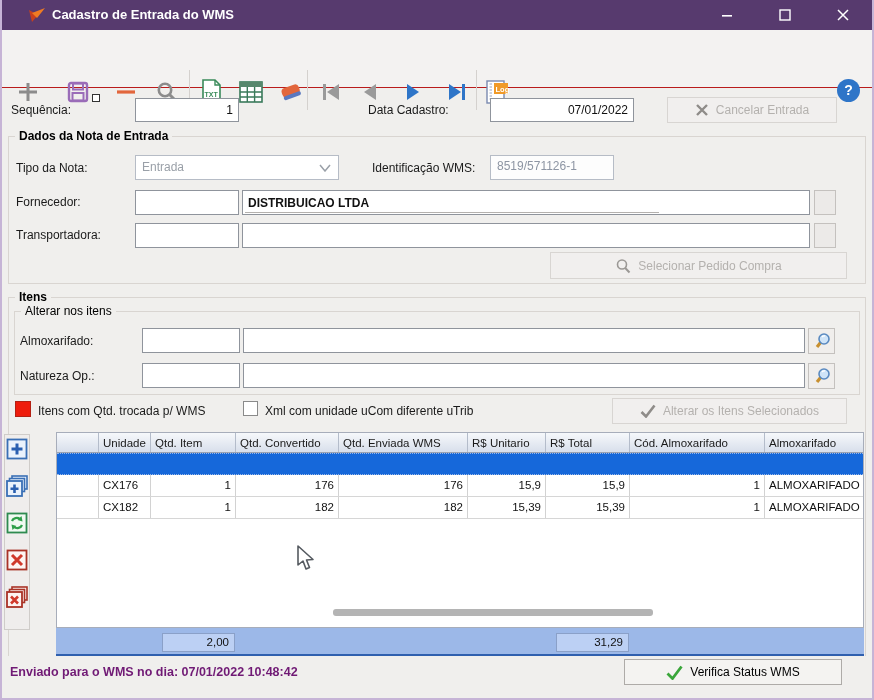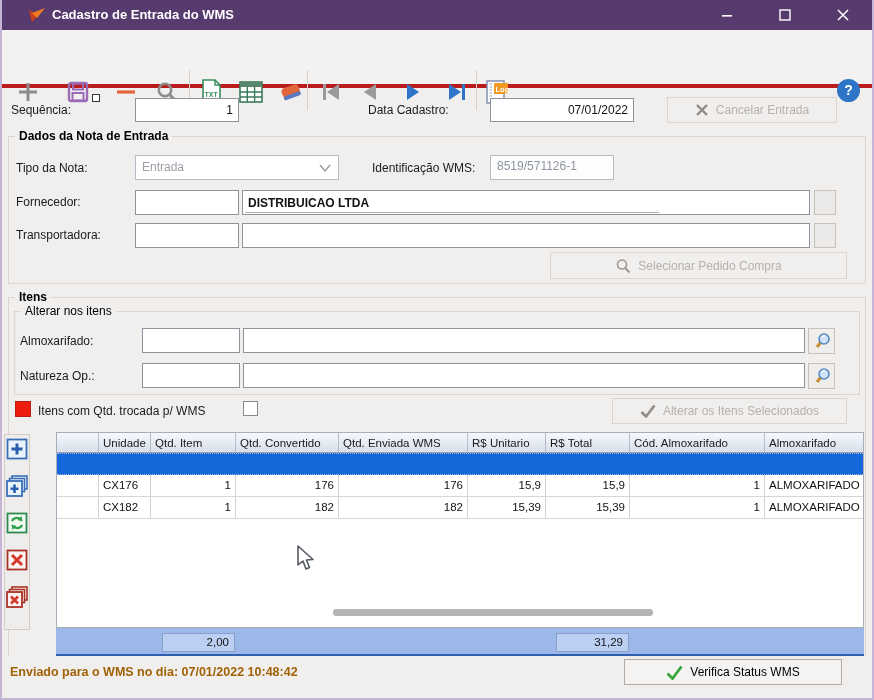--- a/index.html
+++ b/index.html
@@ -10,21 +10,21 @@
     border-left:2px solid #c6b4d6;border-right:2px solid #c6b4d6;border-bottom:2px solid #c6b4d6;
     overflow:hidden;
   }
   
   .titlebar{position:absolute;left:0;top:0;width:100%;height:30px;background:#573a6e;display:flex;align-items:center;}
   .titlebar .app-icon{position:absolute;left:26px;top:6px;width:18px;height:18px;}
   .titlebar .title{position:absolute;left:50px;top:0;line-height:30px;color:#ffffff;font-size:13px;font-weight:bold;}
   .win-btn{position:absolute;top:0;height:30px;width:58px;display:flex;align-items:center;justify-content:center;cursor:default;}
   .win-btn svg{display:block;}
   
-  .toolbar{position:absolute;left:0;top:30px;width:100%;height:58px;background:#f3f2f1;border-bottom:4px solid #b91c1c;}
+  .toolbar{position:absolute;left:0;top:30px;width:100%;height:58px;background:#f3f2f1;border-bottom:1px solid #b91c1c;}
   .tbtn{position:absolute;top:46px;width:32px;height:32px;display:flex;align-items:center;justify-content:center;}
   .tsep{position:absolute;top:40px;width:1px;height:40px;background:#d4d1ce;}
   .help-circle{position:absolute;left:835px;top:49px;width:23px;height:23px;border-radius:50%;background:#2e75c8;color:#fff;font-weight:bold;font-size:14px;text-align:center;line-height:23px;}
   
   .lbl{position:absolute;font-size:12px;color:#1a1a1a;white-space:nowrap;}
   .inp{position:absolute;background:#fff;border:1px solid #8f949c;font-size:12px;padding:0 5px;color:#111;outline:none;}
   .inp.num{text-align:right;}
   .inp:disabled{color:#8d95a3;background:#fdfdfd;border-color:#b6bcc6;}
   .ro-box{position:absolute;background:#fdfdfd;border:1px solid #b6bcc6;font-size:12px;color:#8d95a3;padding:3px 6px 0 6px;}
   .combo{position:absolute;background:#ffffff;border:1px solid #b6bcc6;font-size:12px;color:#9aa0a8;padding:4px 6px 0 6px;}
@@ -47,21 +47,21 @@
   .ghead .hcell{border-right:1px solid #b4bcca;padding:4px 4px 0 4px;font-size:11.5px;color:#1a1a1a;white-space:nowrap;overflow:hidden;}
   .sel-row{height:22px;background:#1668da;border-top:1px dotted #9ab8e8;border-bottom:1px dotted #9ab8e8;}
   .grow{height:22px;border-bottom:1px solid #d6d6d6;}
   .grow .gcell{border-right:1px solid #d2d2d2;padding:4px 4px 0 4px;font-size:11.5px;color:#111;white-space:nowrap;overflow:hidden;}
   .gcell.r{text-align:right;}
   .hscroll-thumb{position:absolute;left:276px;bottom:11px;width:320px;height:7px;background:#b4b4b4;border-radius:3px;}
   .totals{position:absolute;left:54px;top:628px;width:808px;height:28px;background:#9cb8e8;border-bottom:2px solid #2f5fae;}
   .total-box{position:absolute;top:5px;height:19px;background:#bcd0f4;border:1px solid #8aa0c8;font-size:11.5px;color:#111;text-align:right;padding:2px 5px 0 5px;}
   
   .statusbar{position:absolute;left:0;top:656px;width:100%;height:34px;background:#f0efed;}
-  .status-text{position:absolute;left:8px;top:9px;font-size:12.5px;font-weight:bold;color:#a16207;}
+  .status-text{position:absolute;left:8px;top:9px;font-size:12.5px;font-weight:bold;color:#701a75;}
   .underline-artifact{position:absolute;height:1px;background:#b4b1ae;}
   .marker-sq{position:absolute;width:8px;height:8px;background:#fff;border:1px solid #333;}
   .cursor{position:absolute;pointer-events:none;}
 </style>
 </head>
 <body>
 
 <div id="window">
 
   <div class="titlebar">
@@ -237,20 +237,21 @@
     <svg width="18" height="18" viewBox="0 0 18 18">
       <path d="M4 15 L8 10" stroke="#c89030" stroke-width="3.2"></path>
       <circle cx="11" cy="7" r="5" fill="#cfe4f8" stroke="#5a8ac0" stroke-width="1.6"></circle>
       <path d="M9 5 a3 3 0 0 1 3 -1" stroke="#ffffff" stroke-width="1.4" fill="none"></path>
     </svg>
   </div>
 
   <div class="legend-red" style="left:13px;top:401px"></div>
   <span class="lbl" style="left:36px;top:404px">Itens com Qtd. trocada p/ WMS</span>
   <div class="checkbox" style="left:241px;top:401px"></div>
+  <span class="lbl" style="left:263px;top:404px">Xml com unidade uCom diferente uTrib</span>
   <div class="btn disabled" style="left:610px;top:398px;width:235px;height:26px">
     <svg width="16" height="14" viewBox="0 0 16 14">
         <path d="M1.5 8 L6 12.5 L14.5 1.5" fill="none" stroke="#8f8c89" stroke-width="2.6"></path>
       </svg>
     <span>Alterar os Itens Selecionados</span>
   </div>
 
   <div class="side-panel"></div>
   <div class="side-btn" style="top:437px">
     <svg width="22" height="22" viewBox="0 0 22 22">

